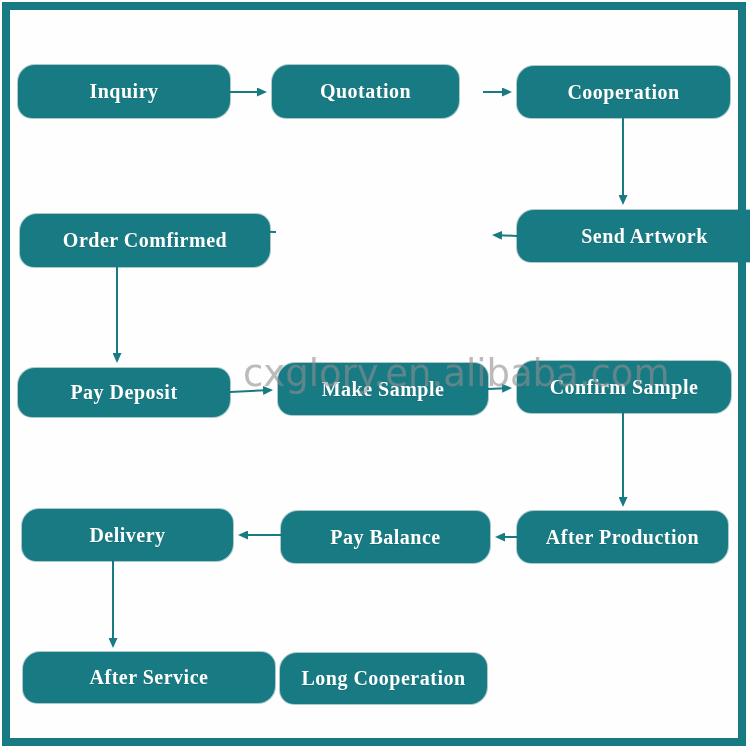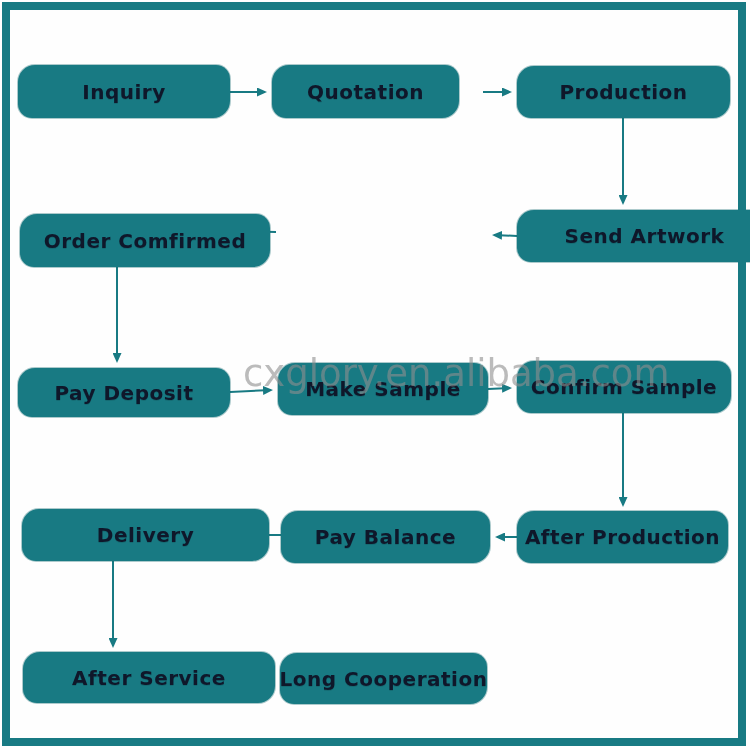--- a/index.html
+++ b/index.html
@@ -34,26 +34,27 @@
   .node {
     position: absolute;
     background: #187a83;
     border-radius: 17px 14px 17px 14px;
     display: flex;
     align-items: center;
     justify-content: center;
     box-shadow: 0 0 0 1px rgba(20, 105, 112, 0.35);
   }
   .node span {
-    color: #0f172a;
+    color: #ffffff;
     font-weight: bold;
     font-size: 20px;
     letter-spacing: 0.5px;
     white-space: nowrap;
     text-shadow: 0 1px 0 rgba(0,0,0,0.12);
+    font-family: Liberation Serif, serif;
   }
   .watermark {
     position: absolute;
     left: 243px;
     top: 352px;
     width: 280px;
     text-align: center;
     font-size: 37px;
     font-weight: normal;
     color: #8f8f8f;
@@ -99,41 +100,41 @@
     <line x1="233" y1="677" x2="273" y2="677" stroke="#187a83" stroke-width="2" marker-end="url(#ah)"></line>
   </svg>
 
   <div class="node" style="left:18px;top:65px;width:212px;height:53px">
     <span>Inquiry</span>
   </div>
   <div class="node" style="left:272px;top:65px;width:187px;height:53px">
     <span>Quotation</span>
   </div>
   <div class="node" style="left:517px;top:66px;width:213px;height:52px">
-    <span>Production</span>
+    <span>Cooperation</span>
   </div>
 
   <div class="node" style="left:20px;top:214px;width:250px;height:53px">
     <span>Order Comfirmed</span>
   </div>
   <div class="node" style="left:517px;top:210px;width:255px;height:52px">
     <span>Send Artwork</span>
   </div>
 
   <div class="node" style="left:18px;top:368px;width:212px;height:49px">
     <span>Pay Deposit</span>
   </div>
   <div class="node" style="left:517px;top:361px;width:214px;height:52px">
     <span>Confirm Sample</span>
   </div>
   <div class="node" style="left:278px;top:363px;width:210px;height:52px">
     <span>Make Sample</span>
   </div>
 
-  <div class="node" style="left:22px;top:509px;width:247px;height:52px">
+  <div class="node" style="left:22px;top:509px;width:211px;height:52px">
     <span>Delivery</span>
   </div>
   <div class="node" style="left:281px;top:511px;width:209px;height:52px">
     <span>Pay Balance</span>
   </div>
   <div class="node" style="left:517px;top:511px;width:211px;height:52px">
     <span>After Production</span>
   </div>
 
   <div class="node" style="left:23px;top:652px;width:252px;height:51px">

